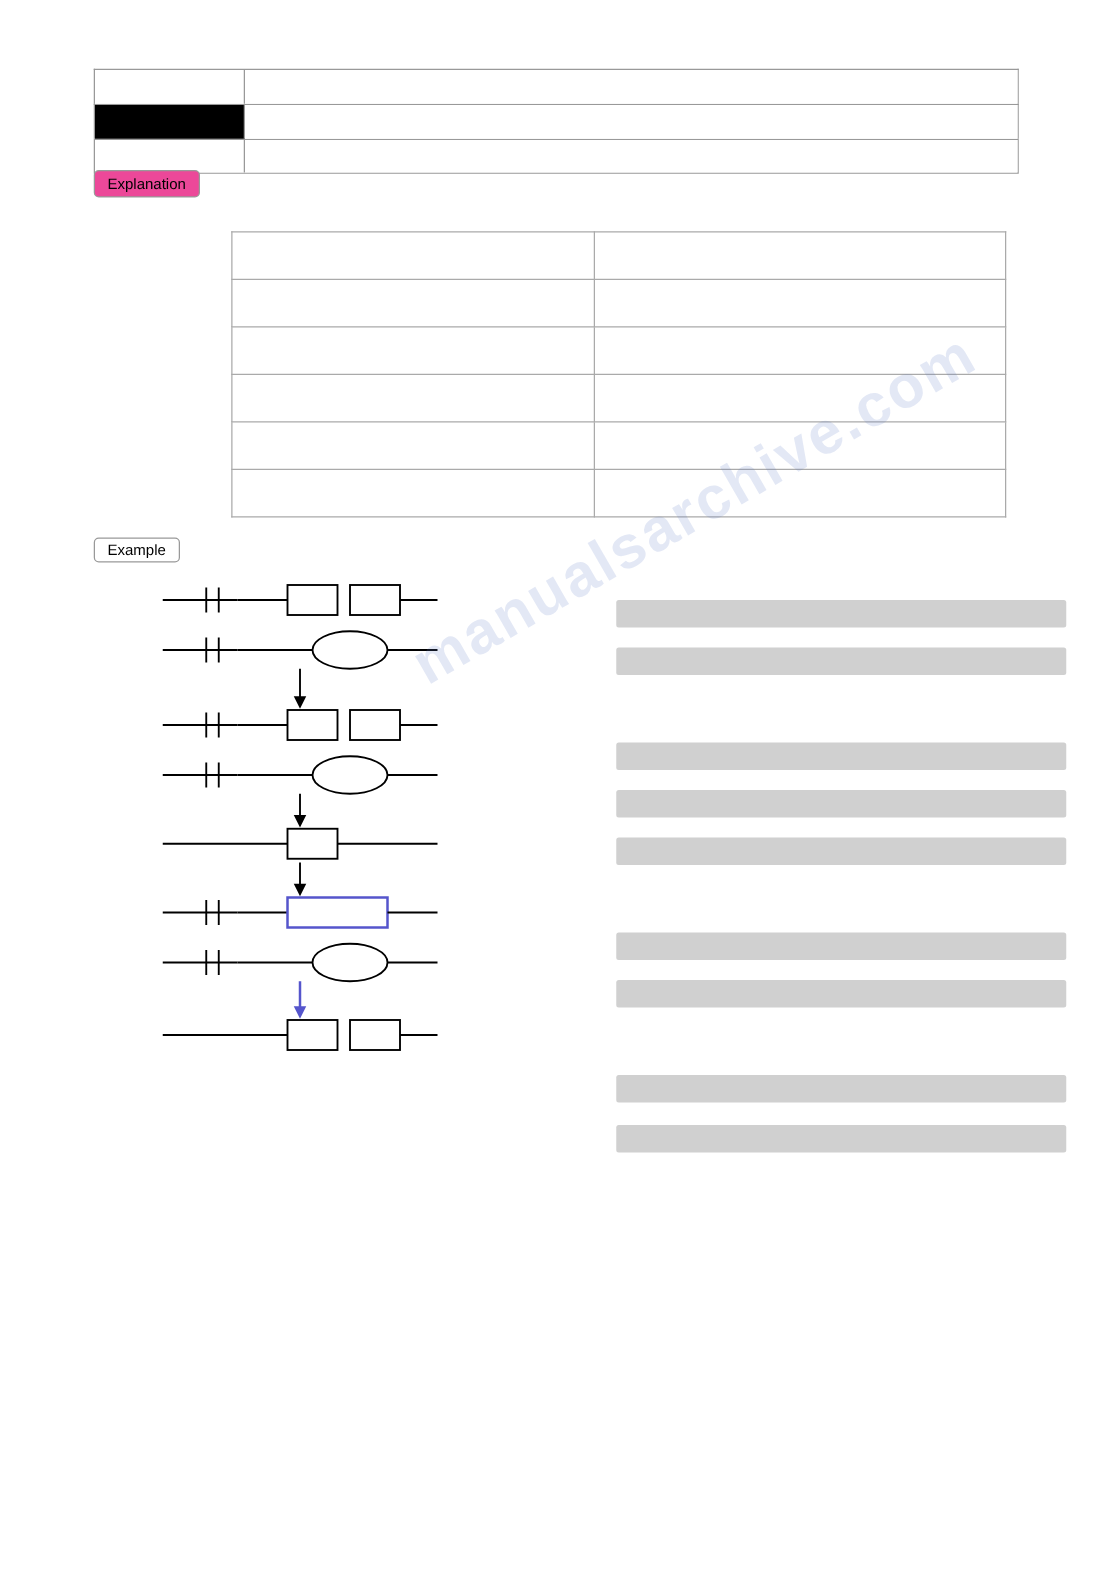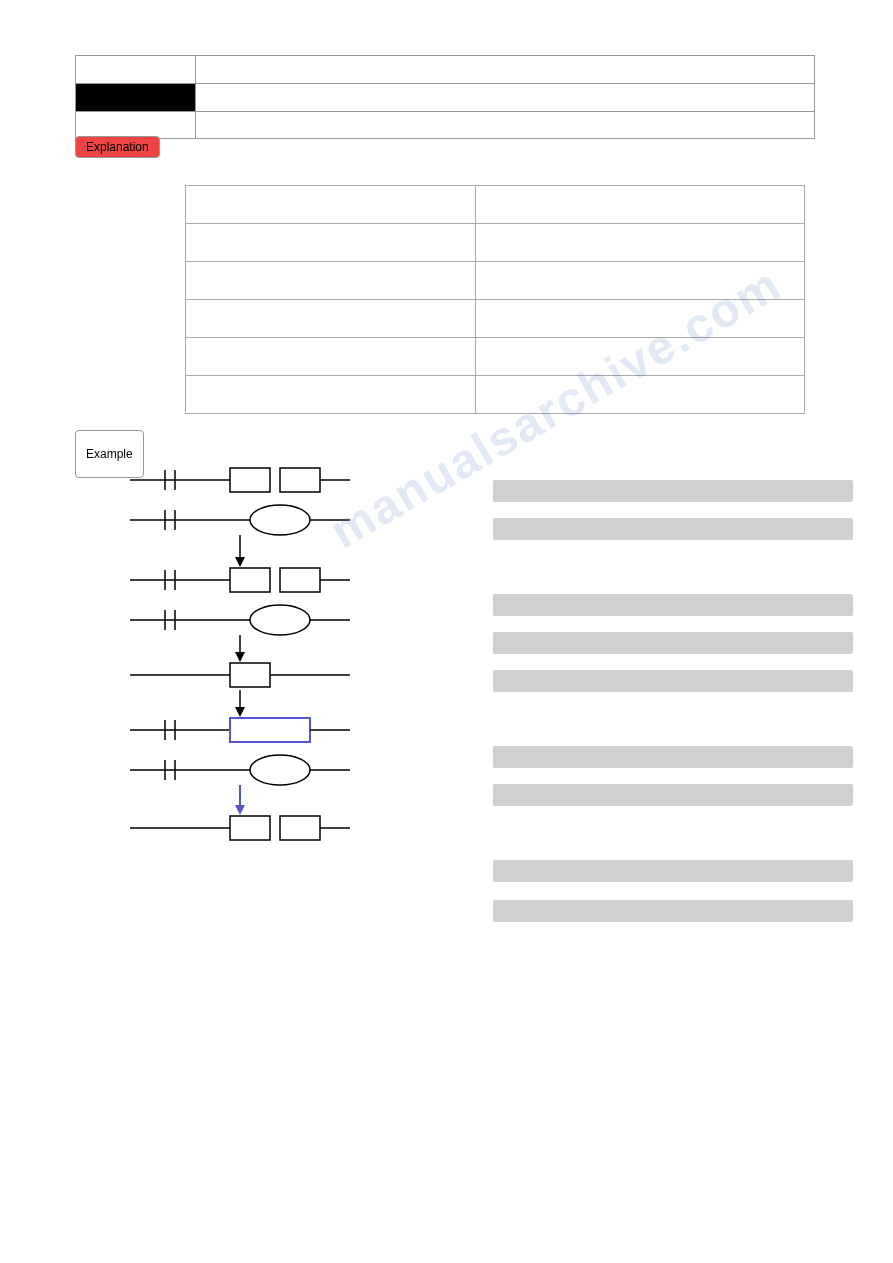--- a/index.html
+++ b/index.html
@@ -46,21 +46,21 @@
 
     
     .explanation-btn {
       position: absolute;
       top: 136px;
       left: 75px;
       border: 1px solid #999;
       border-radius: 4px;
       padding: 3px 10px;
       font-size: 12px;
-      background: #ef4444;
+      background: #ec4899;
       cursor: pointer;
     }
 
     
     .mid-table {
       position: absolute;
       top: 185px;
       left: 185px;
       width: 620px;
       border-collapse: collapse;
@@ -78,21 +78,21 @@
       width: 330px;
     }
 
     
     .example-btn {
       position: absolute;
       top: 430px;
       left: 75px;
       border: 1px solid #999;
       border-radius: 4px;
-      padding: 16px 10px;
+      padding: 2px 10px;
       font-size: 12px;
       background: #fff;
       cursor: pointer;
     }
 
     
     .gray-block {
       position: absolute;
       right: 30px;
       height: 22px;

